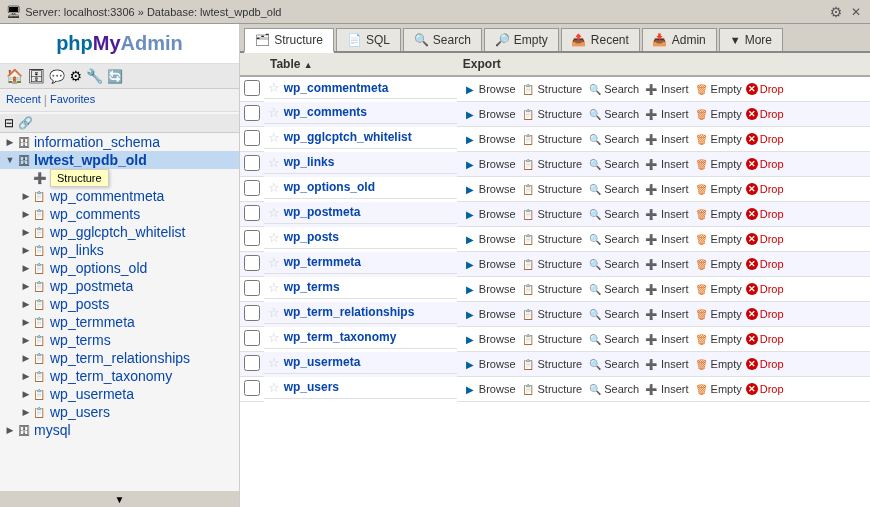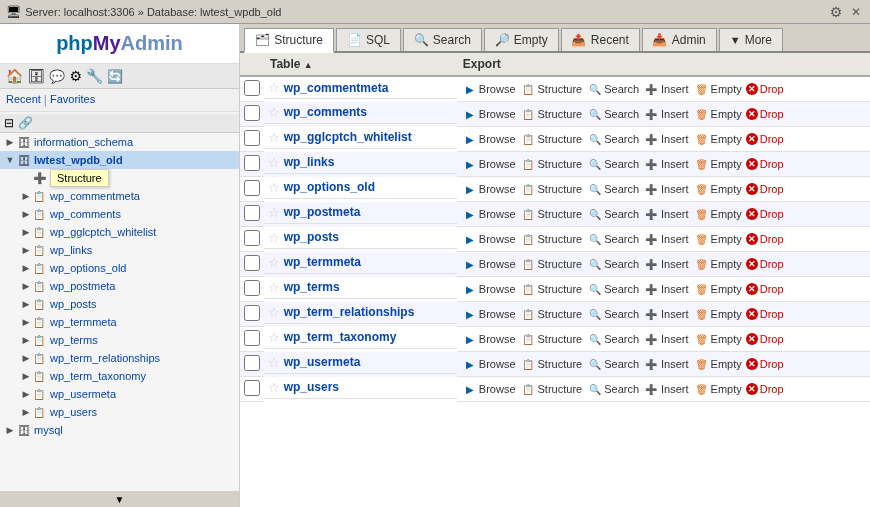--- a/index.html
+++ b/index.html
@@ -26,21 +26,21 @@
     .sidebar-toolbar { display: flex; align-items: center; padding: 4px 6px; background: #e8e8e8; border-bottom: 1px solid #ccc; gap: 4px; }
     .recent-fav { display: flex; gap: 0; padding: 4px 6px; background: #f0f0f0; border-bottom: 1px solid #ddd; }
     .recent-fav a { font-size: 11px; color: #0645ad; text-decoration: none; cursor: pointer; }
     .recent-fav span { color: #999; margin: 0 3px; }
 
     .sidebar-content { flex: 1; overflow-y: auto; padding: 2px 0; }
     .tree-item { display: flex; align-items: center; padding: 1px 4px; cursor: pointer; white-space: nowrap; }
     .tree-item.selected { background: #c0d8f0; }
     .tree-expand { display: inline-flex; align-items: center; justify-content: center; width: 12px; height: 12px; font-size: 9px; color: #555; }
     .tree-icon { width: 16px; height: 16px; display: inline-flex; align-items: center; justify-content: center; margin-right: 2px; font-size: 10px; }
-    .tree-label { font-size: 11px; color: #333; }
+    .tree-label { font-size: 14px; color: #333; }
     .tree-label.db-link { color: #0645ad; }
     .tree-label.highlighted { font-weight: bold; color: #0645ad; }
     .tooltip-popup { background: #ffffc0; border: 1px solid #ccc; padding: 2px 6px; font-size: 11px; position: absolute; left: 20px; top: -2px; white-space: nowrap; z-index: 100; box-shadow: 1px 1px 3px rgba(0,0,0,0.2); }
 
     
     .content-area { flex: 1; display: flex; flex-direction: column; overflow: hidden; }
 
     
     .tab-bar { display: flex; background: #d4d0c8; border-bottom: 2px solid #888; padding-left: 4px; padding-top: 4px; }
     .tab { display: flex; align-items: center; padding: 4px 10px; background: #e8e6e0; border: 1px solid #999; border-bottom: none; margin-right: 2px; cursor: pointer; font-size: 12px; color: #333; gap: 4px; }

